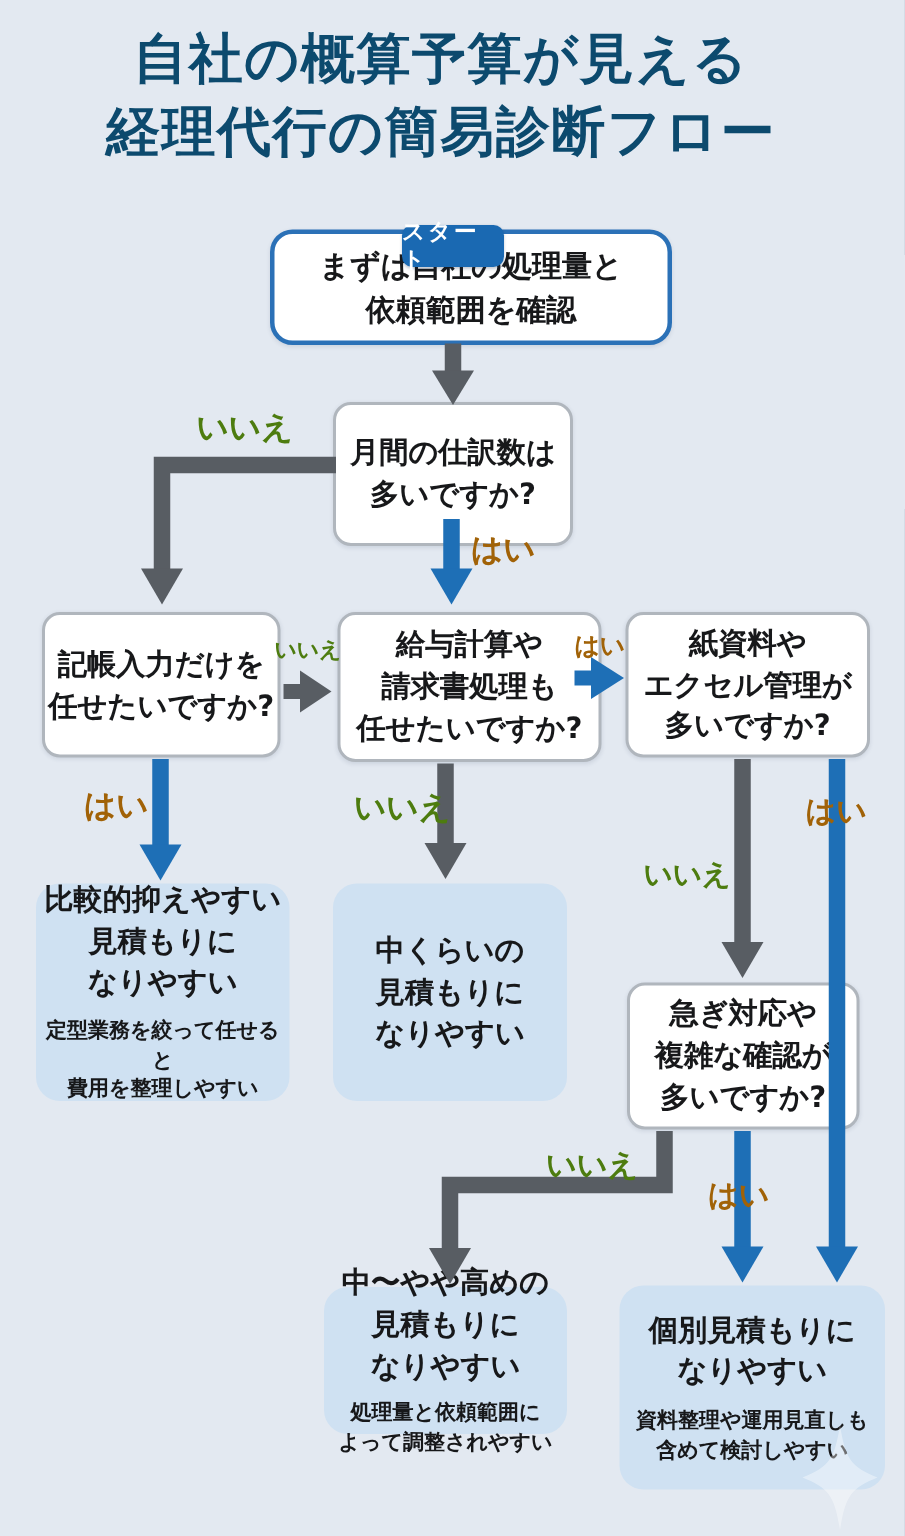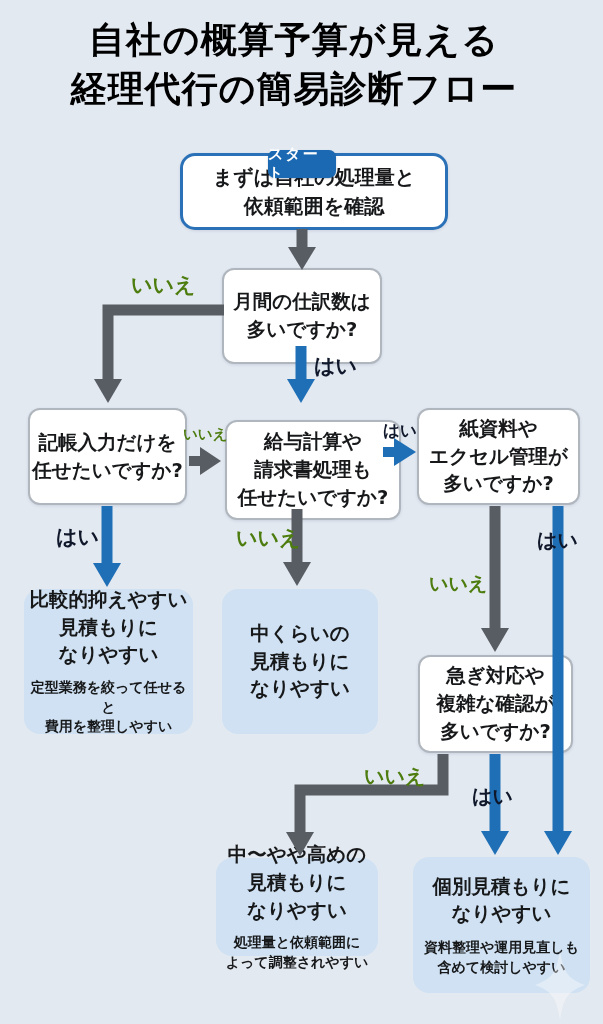--- a/index.html
+++ b/index.html
@@ -9,21 +9,21 @@
     position: relative;
     width: 603px; height: 1024px;
     background: #e3e9f1;
     overflow: hidden;
     margin: 0 auto;
   }
   .title {
     position: absolute; left: 0; top: 16px; width: 588px;
     text-align: center;
     font-size: 36px; font-weight: 800; line-height: 1.35;
-    color: #000000; letter-spacing: 1px;
+    color: #0c4a6e; letter-spacing: 1px;
   }
   .badge {
     position: absolute;
     background: #1a69b2; color: #ffffff;
     font-size: 15px; font-weight: bold; letter-spacing: 2px;
     display: flex; align-items: center; justify-content: center;
     border-radius: 7px;
     z-index: 6;
     box-shadow: 0 1px 2px rgba(20,40,70,.25);
   }
@@ -58,21 +58,21 @@
     white-space: pre-line;
     font-size: 14px; line-height: 1.4;
     margin-top: 9px;
   }
   .lbl {
     position: absolute;
     font-weight: bold; color: #4d7c0f;
     font-size: 20px; line-height: 1;
     z-index: 5; white-space: nowrap;
   }
-  .lbl.yes { color: #0f172a; }
+  .lbl.yes { color: #a16207; }
   svg.overlay {
     position: absolute; left: 0; top: 0;
     width: 603px; height: 1024px;
     z-index: 4; pointer-events: none;
   }
 </style>
 </head>
 <body>
 
 <div class="canvas">
@@ -92,21 +92,21 @@
   <div class="node q" style="left:222px;top:268px;width:160px;height:96px">
     <div class="main">月間の仕訳数は
 多いですか?</div>
   </div>
 
   <div class="node q" style="left:28px;top:408px;width:159px;height:97px">
     <div class="main">記帳入力だけを
 任せたいですか?</div>
   </div>
 
-  <div class="node q" style="left:225px;top:420px;width:176px;height:100px">
+  <div class="node q" style="left:225px;top:408px;width:176px;height:100px">
     <div class="main">給与計算や
 請求書処理も
 任せたいですか?</div>
   </div>
 
   <div class="node q" style="left:417px;top:408px;width:163px;height:97px">
     <div class="main">紙資料や
 エクセル管理が
 多いですか?</div>
   </div>

